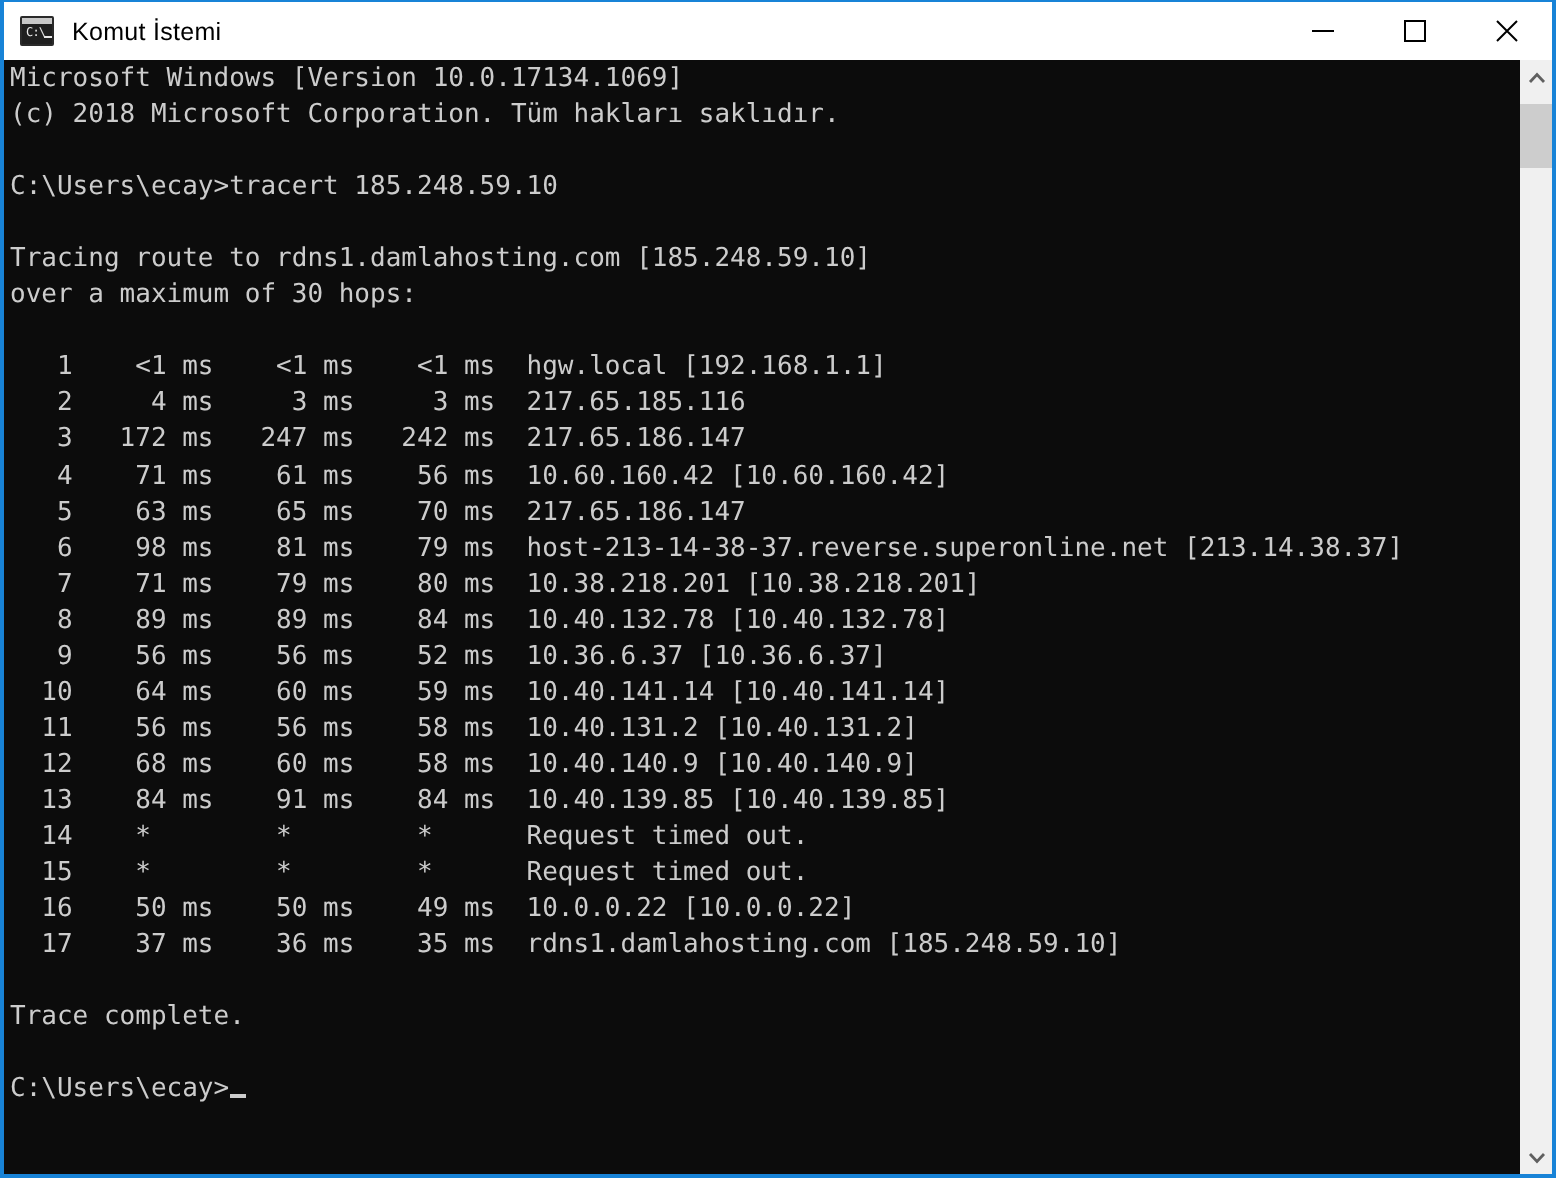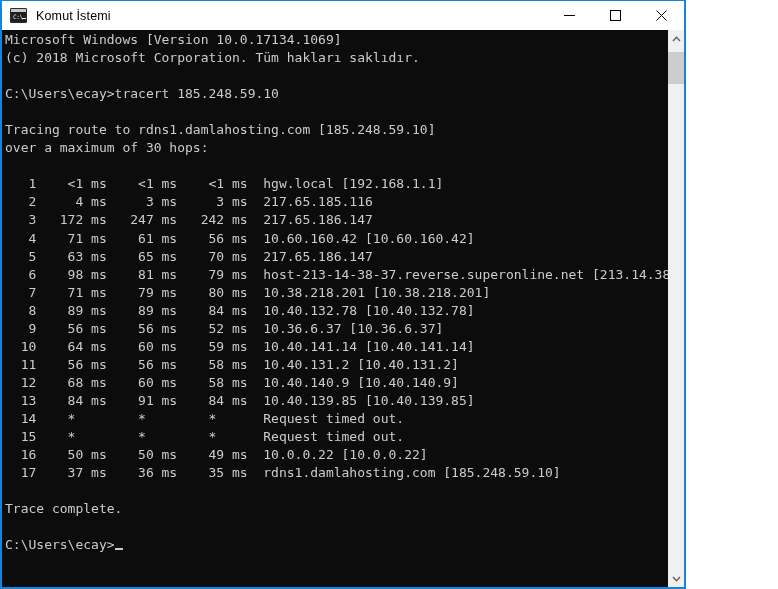--- a/index.html
+++ b/index.html
@@ -11,21 +11,21 @@
     width: 778px;
     height: 589px;
     overflow: hidden;
     font-family: "Liberation Sans", sans-serif;
   }
 
   
   .window {
     position: absolute;
     left: 0; top: 0;
-    width: 686px;
+    width: 778px;
     height: 589px;
     box-sizing: border-box;
     background: #0c0c0c;
     border: 2px solid #1883d7;
     border-top: none;
     display: flex;
     flex-direction: column;
   }
 
   

